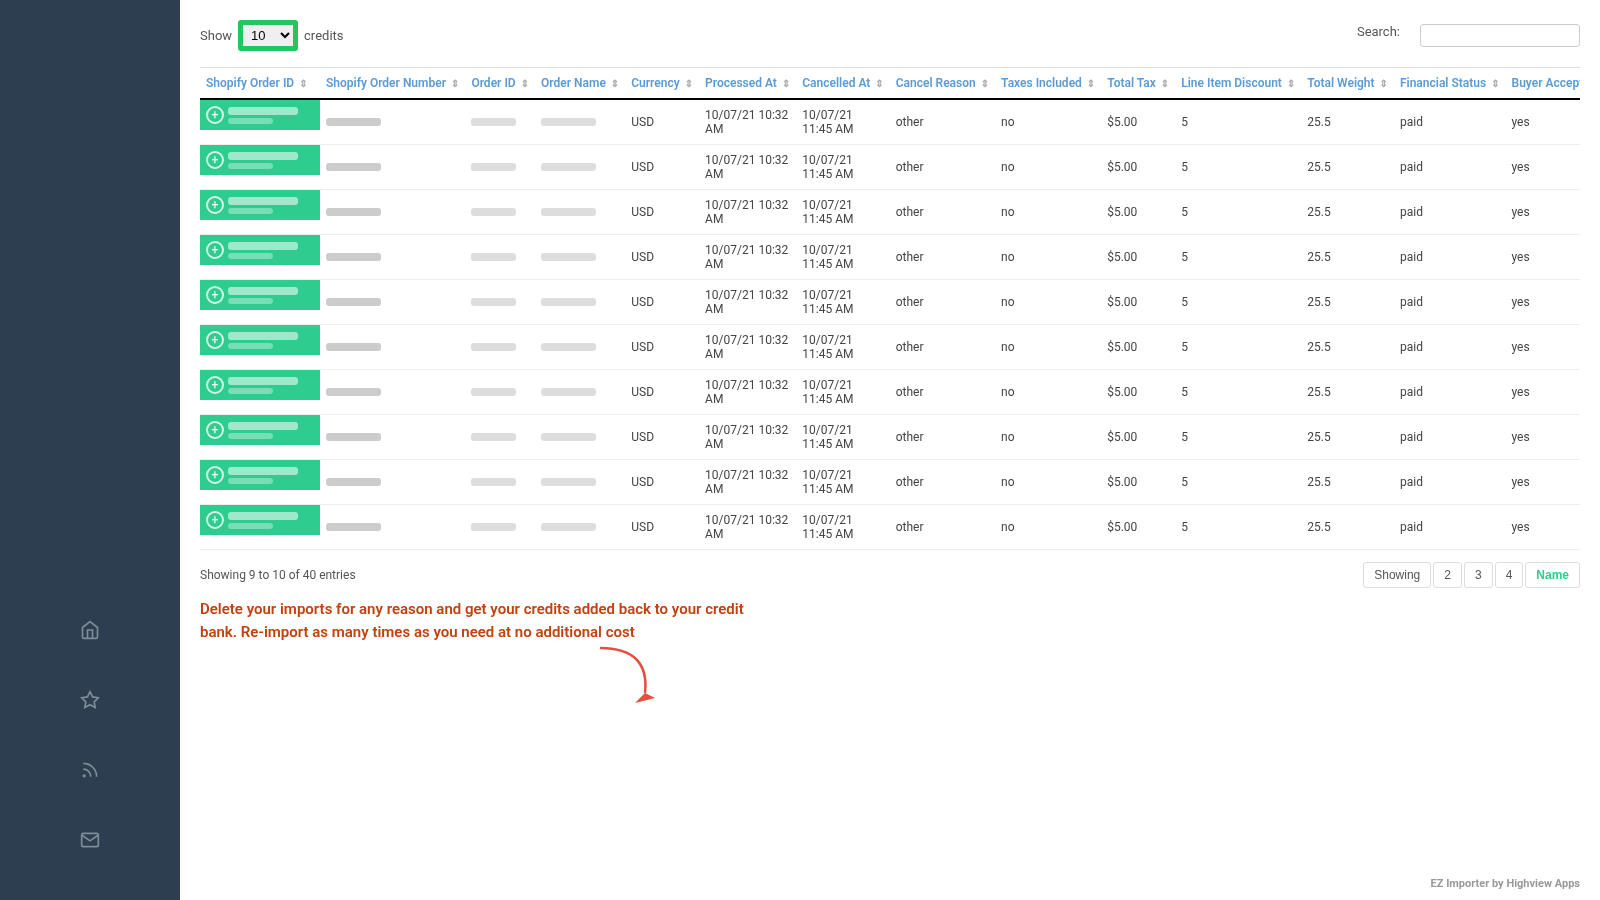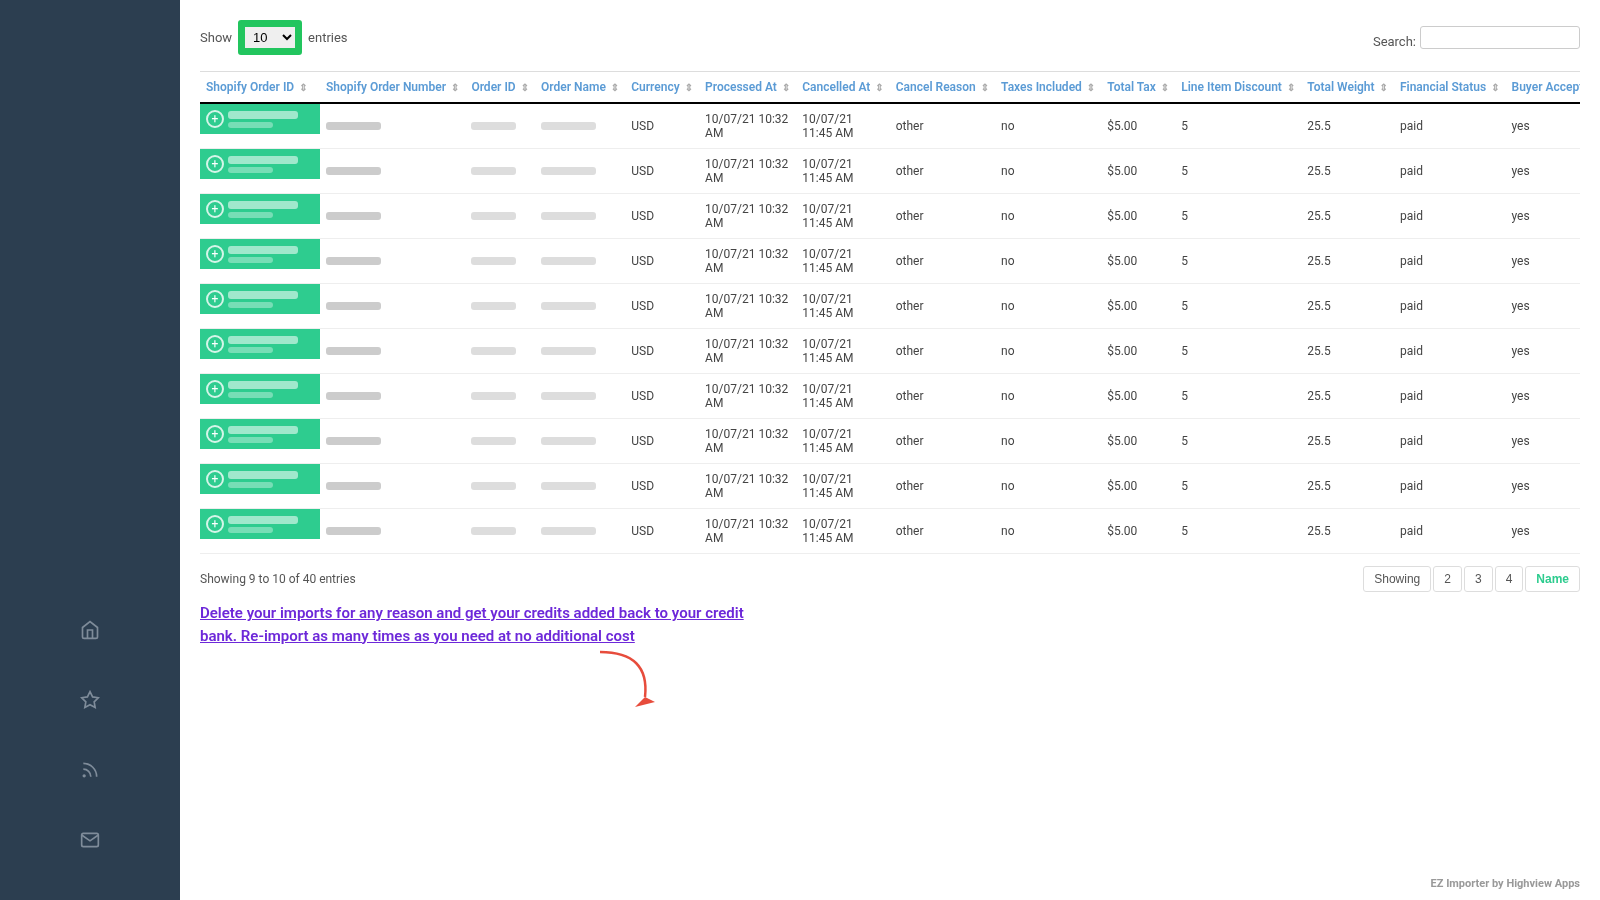--- a/index.html
+++ b/index.html
@@ -59,29 +59,29 @@
       justify-content: space-between;
       margin-bottom: 16px;
     }
     .show-entries {
       display: flex;
       align-items: center;
       gap: 6px;
       color: #555;
     }
     .show-entries select {
-      border: 7px solid #22c55e;
+      border: 5px solid #22c55e;
       border-radius: 3px;
       padding: 2px 4px;
       font-size: 13px;
     }
     .search-bar {
       display: flex;
-      align-items: flex-end;
-      gap: 4px;
+      align-items: flex-start;
+      gap: 20px;
     }
     .search-bar label { color: #555; }
     .search-bar input {
       border: 1px solid #ccc;
       border-radius: 3px;
       padding: 3px 6px;
       font-size: 13px;
       width: 160px;
     }
 
@@ -157,26 +157,25 @@
       cursor: pointer;
       font-size: 12px;
       color: #555;
       border-radius: 3px;
     }
     .page-btn.next-btn {
       color: #2ecc8f;
       font-weight: 600;
     }
     .annotation-text {
-      color: #6d28d9;
+      color: #c2410c;
       font-size: 15px;
       font-weight: 600;
       line-height: 1.5;
       max-width: 560px;
-      text-decoration: underline;
     }
 
     
     .delete-btn {
       background: #c0392b;
       color: #fff;
       border: none;
       padding: 8px 16px;
       border-radius: 4px;
       cursor: pointer;
@@ -233,21 +232,21 @@
 
   <div class="top-bar">
     <div class="show-entries">
       <span>Show</span>
       <select>
         <option>10</option>
         <option>25</option>
         <option>50</option>
         <option>100</option>
       </select>
-      <span>entries</span>
+      <span>credits</span>
     </div>
     <div class="search-bar">
       <label>Search:</label>
       <input type="text" style="">
     </div>
   </div>
 
   <div class="table-container">
     <table>
       <thead>

